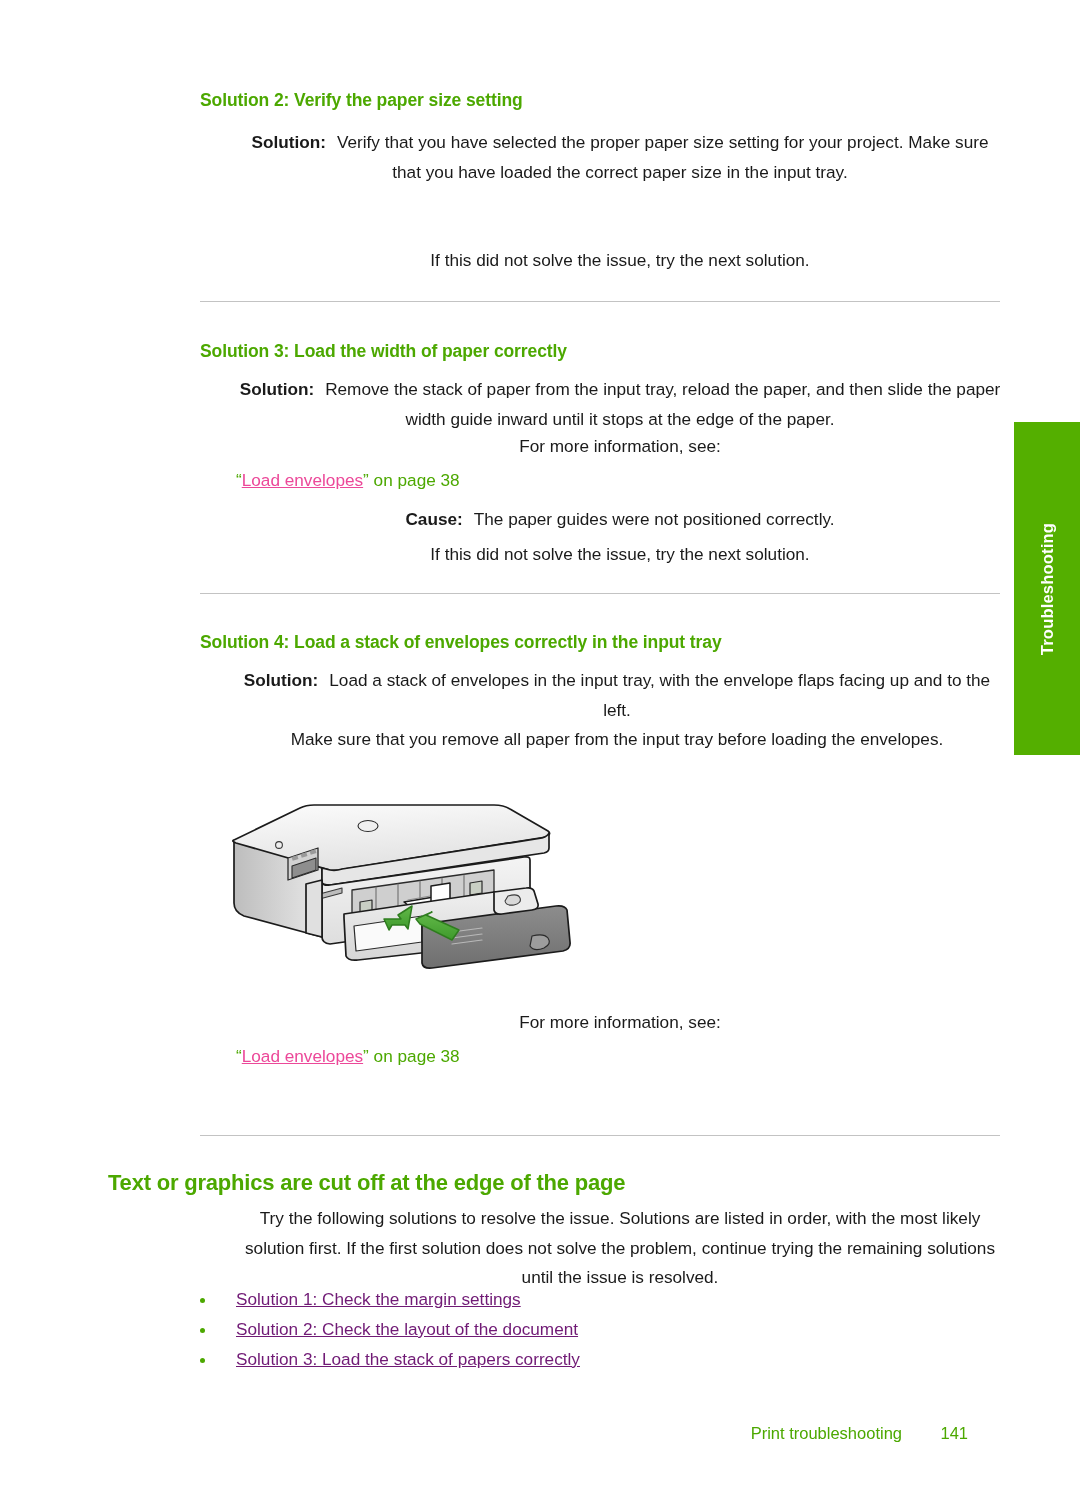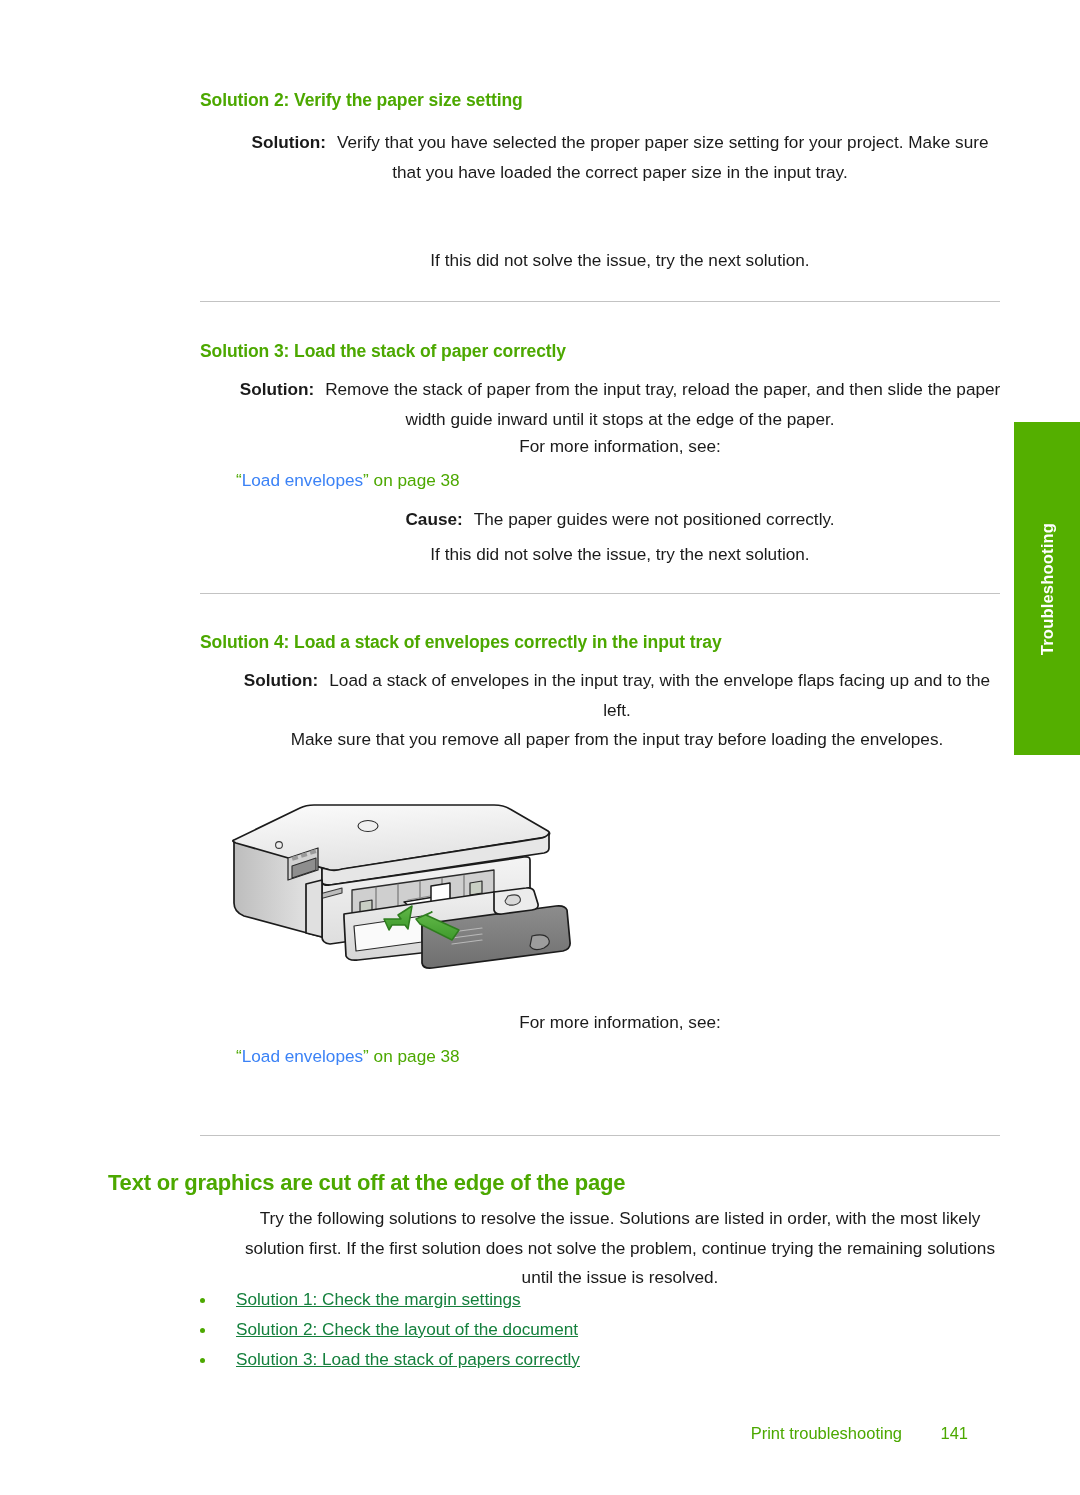--- a/index.html
+++ b/index.html
@@ -86,21 +86,22 @@
   }
 
   .xref {
     position: absolute;
     left: 236px;
     font-size: 17.2px;
     color: #4ca800;
     white-space: nowrap;
   }
   .xref .lnk {
-    color: #3b82f6;
+    text-decoration: underline;
+    color: #ec4899;
   }
 
   .bullet-row {
     position: absolute;
     left: 200px;
     width: 800px;
     height: 30px;
     font-size: 17.2px;
   }
   .bullet-dot {
@@ -109,21 +110,21 @@
     top: 9px;
     width: 5px;
     height: 5px;
     border-radius: 50%;
     background: #4ca800;
   }
   .bullet-link {
     position: absolute;
     left: 36px;
     top: 0;
-    color: #15803d;
+    color: #701a75;
     text-decoration: underline;
     white-space: nowrap;
   }
 
   
   .footer {
     position: absolute;
     left: 0;
     top: 1424px;
     width: 1080px;
@@ -168,21 +169,21 @@
 
   <div class="para" style="top:128px">
     <b>Solution:</b><span class="lbl-gap"></span><span>Verify that you have selected the proper paper size setting for your project. Make sure that you have loaded the correct paper size in the input tray.</span>
   </div>
 
 
   <div class="para" style="top:246px">If this did not solve the issue, try the next solution.</div>
 
   <div class="rule" style="top:301px"></div>
 
-  <div class="sec-head" style="top:341px">Solution 3: Load the stack of paper correctly</div>
+  <div class="sec-head" style="top:341px">Solution 3: Load the width of paper correctly</div>
 
   <div class="para" style="top:375px">
     <b>Solution:</b><span class="lbl-gap"></span><span>Remove the stack of paper from the input tray, reload the paper, and then slide the paper width guide inward until it stops at the edge of the paper.</span>
   </div>
 
   <div class="para" style="top:432px">For more information, see:</div>
 
   <div class="xref" style="top:470px">
     <span>“</span><span class="lnk">Load envelopes</span><span>”</span><span> on page 38</span>
   </div>

